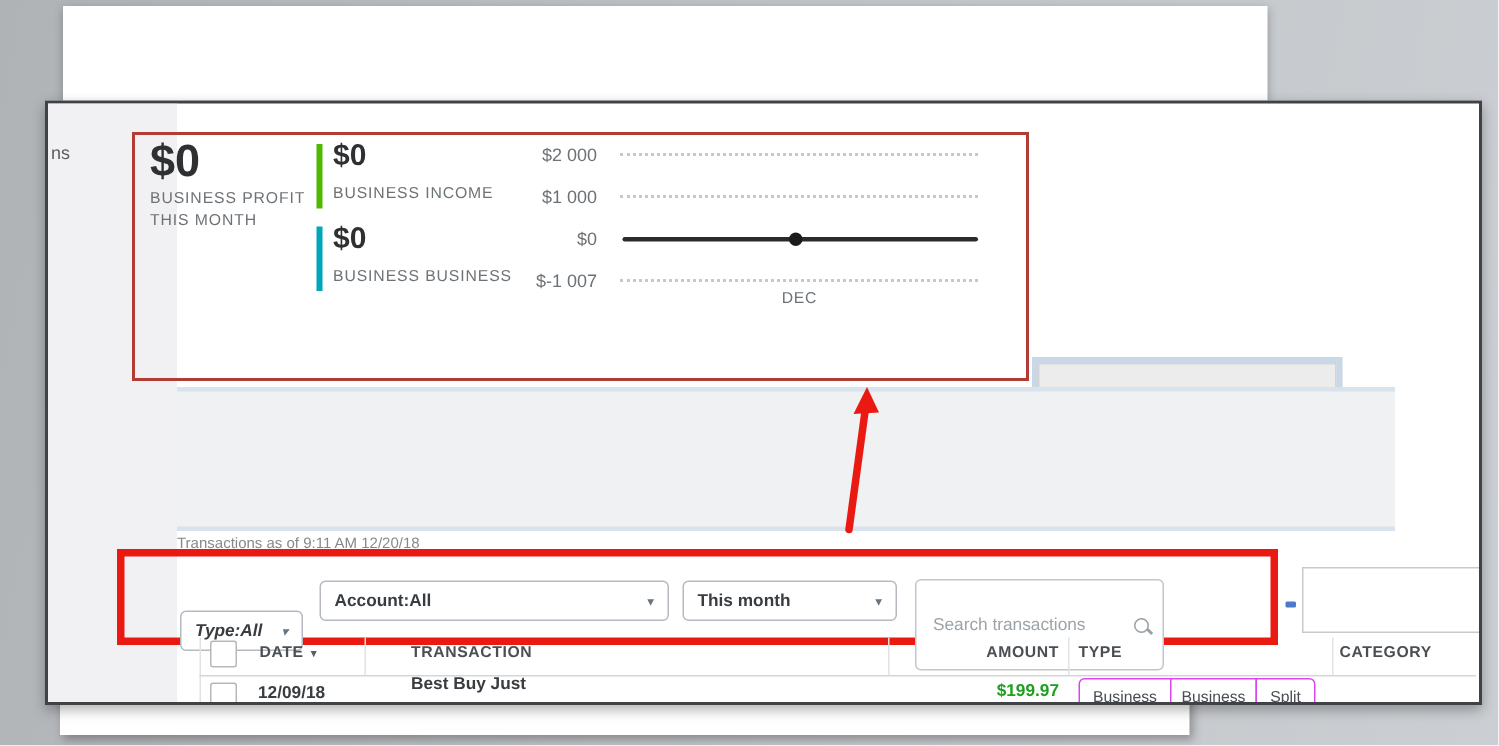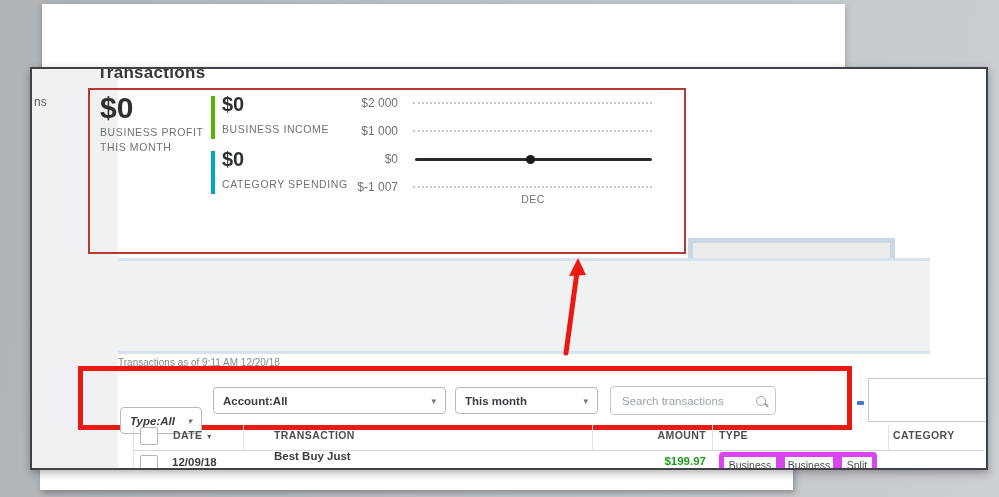--- a/index.html
+++ b/index.html
@@ -28,68 +28,67 @@
   .blue-box{position:absolute;left:656px;top:169px;width:199px;height:17px;border:4px solid #c9d7e7;
             background:#ececec;box-shadow:inset 0 0 0 1px #d4d4d4;}
   .gray-panel{position:absolute;left:86px;top:189px;width:812px;height:90px;background:#f0f1f2;
               border-top:3px solid #d9e3ee;border-bottom:3px solid #d9e3ee;}
   .status-line{position:absolute;left:86px;top:288px;font-size:10px;color:#85898d;}
   .dd{position:absolute;height:25px;border:1px solid #b4bac0;border-radius:4px;background:#fff;
       display:flex;align-items:center;justify-content:space-between;padding:0 9px;box-sizing:content-box;}
   .dd-label{font-size:11.5px;font-weight:bold;color:#393d41;}
   .chev{font-size:9px;color:#68757e;margin-left:8px;}
   .search-box{position:absolute;left:578px;top:317px;width:146px;height:27px;border:1px solid #c2c7cc;border-radius:4px;
-      background:#fff;display:flex;align-items:center;justify-content:space-between;padding:0 9px;}
+      background:#fff;display:flex;align-items:center;justify-content:space-between;padding:16px 9px;}
   .search-input{border:none;outline:none;width:110px;font-size:11.5px;color:#40454a;font-family:"Liberation Sans",sans-serif;background:transparent;}
   .search-input::placeholder{color:#9ba3a9;}
   .mag{width:8px;height:8px;border:1.5px solid #98a0a6;border-radius:50%;position:relative;display:inline-block;flex:0 0 auto;}
   .mag::after{content:"";position:absolute;width:5px;height:1.5px;background:#98a0a6;transform:rotate(45deg);right:-4px;bottom:-1px;}
   .blue-dash{position:absolute;left:825px;top:332px;width:7px;height:4px;background:#4d79c9;border-radius:1px;}
   .white-box{position:absolute;left:836px;top:309px;width:120px;height:42px;background:#fff;border:1px solid #c9c9c9;}
   .vline{position:absolute;width:1px;background:#e2e2e2;}
   .hdr-text{position:absolute;font-size:10.5px;font-weight:bold;color:#4b4f53;letter-spacing:.4px;}
   .hdr-border{position:absolute;left:101px;top:381px;width:851px;height:1px;background:#d6d6d6;}
   .checkbox{position:absolute;width:16px;height:16px;border:1px solid #b7b7b7;border-radius:2px;background:#fff;}
   .cell-text{position:absolute;font-size:11.5px;font-weight:bold;color:#3a3d40;}
   .amount-pos{color:#1ea01e;}
   .seg{position:absolute;left:687px;top:383px;display:flex;}
-  .seg button{height:24px;border:5px solid #d946ef;background:#fff;font-size:10.5px;color:#4a4e52;
+  .seg button{height:24px;border:1px solid #d946ef;background:#fff;font-size:10.5px;color:#4a4e52;
       font-family:"Liberation Sans",sans-serif;margin-left:-1px;padding:2px 0 0 0;}
   .seg button:first-child{border-radius:4px 0 0 4px;margin-left:0;}
   .seg button:last-child{border-radius:0 4px 4px 0;}
   .arrow-svg{position:absolute;left:0;top:0;pointer-events:none;}
 </style>
 </head>
 <body>
 
 <div class="stage">
 
   <div class="sheet sheet-top"></div>
   <div class="sheet sheet-bottom"></div>
 
   <div class="panel">
 
     <div class="gutter"></div>
     <div class="ns-frag">ns</div>
 
-    <div class="page-title">Transactions</div>
 
     <div class="red-box1"></div>
 
     <div class="big-val">$0</div>
     <div class="metric-label" style="left:68px;top:57px;">BUSINESS PROFIT</div>
     <div class="metric-label" style="left:68px;top:72px;">THIS MONTH</div>
 
     <div class="vbar" style="left:179px;top:27px;background:#53b700;"></div>
     <div class="mid-val" style="left:190px;top:24px;">$0</div>
     <div class="metric-label" style="left:190px;top:54px;">BUSINESS INCOME</div>
 
     <div class="vbar" style="left:179px;top:82px;background:#00a6bc;"></div>
     <div class="mid-val" style="left:190px;top:79px;">$0</div>
-    <div class="metric-label" style="left:190px;top:109px;">CATEGORY SPENDING</div>
+    <div class="metric-label" style="left:190px;top:109px;">BUSINESS BUSINESS</div>
 
     <div>
       <div class="chart-label" style="left:286px;top:27px;">$2 000</div>
       <div class="gridline" style="top:33px;"></div>
       <div class="chart-label" style="left:286px;top:55px;">$1 000</div>
       <div class="gridline" style="top:61px;"></div>
       <div class="chart-label" style="left:286px;top:83px;">$0</div>
       <div class="zeroline" style="top:89px;"></div>
       <div class="dot"></div>
       <div class="chart-label" style="left:286px;top:111px;">$-1 007</div>

